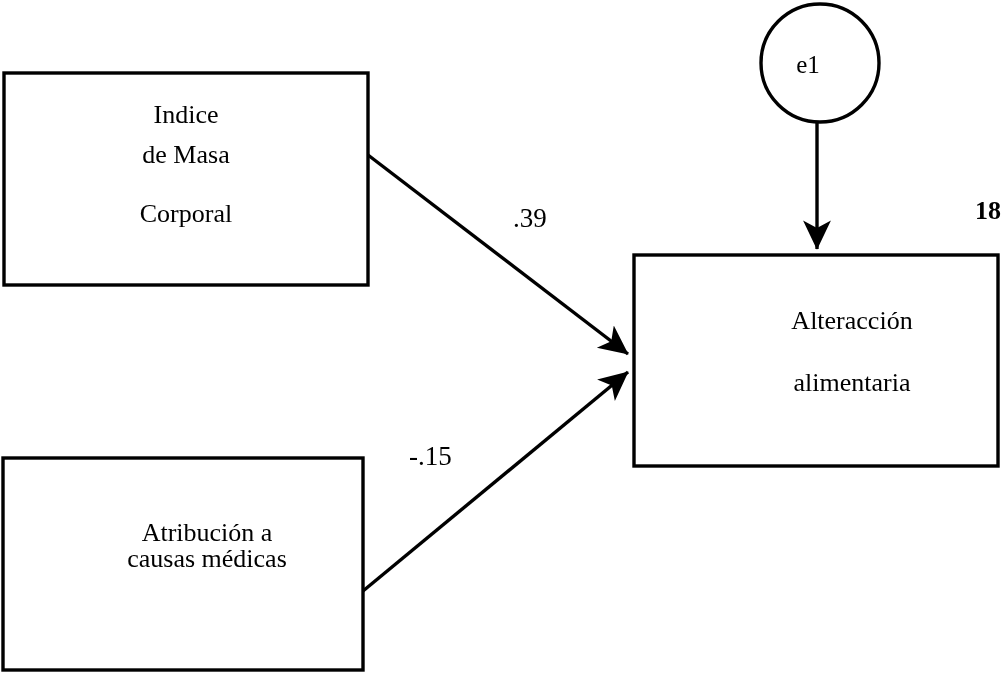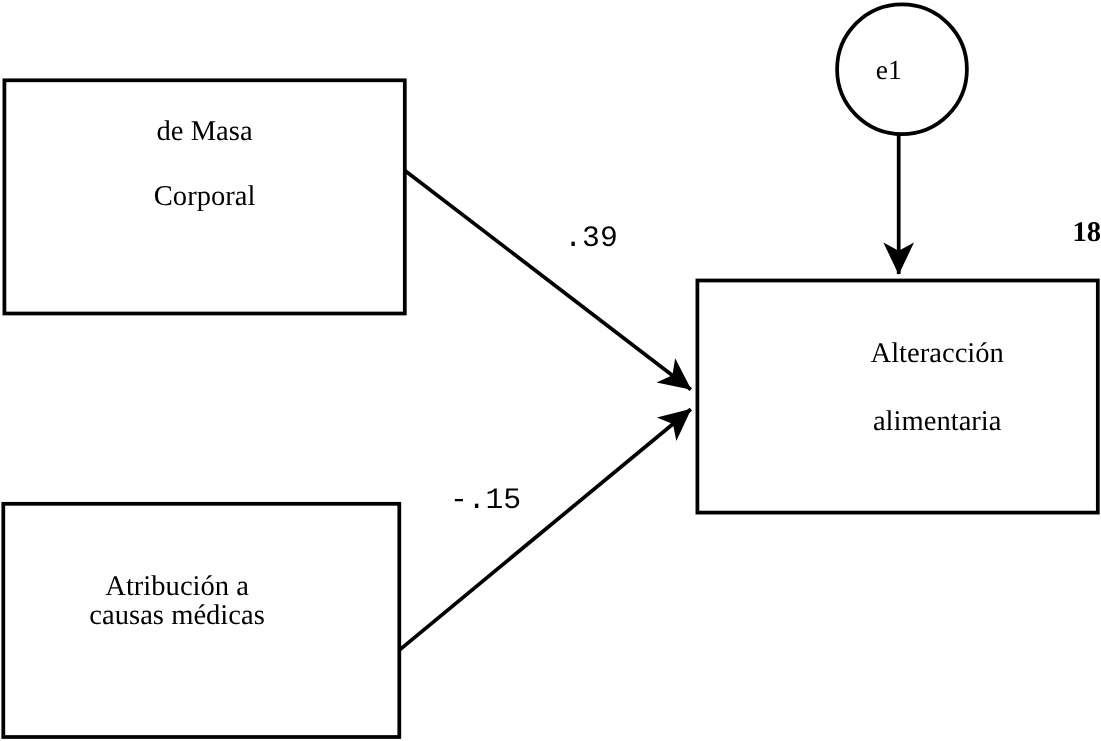--- a/index.html
+++ b/index.html
@@ -36,21 +36,21 @@
   }
   .box-label .line {
     display: block;
   }
   .circle-label {
     font-size: 25px;
   }
   .edge-label {
     position: absolute;
     color: #000000;
-    font-family: Liberation Mono, monospace;
+    font-family: Liberation Serif, serif;
     font-size: 27px;
     white-space: nowrap;
   }
   .variance-label {
     position: absolute;
     color: #000000;
     font-family: "Liberation Serif", "DejaVu Serif", serif;
     font-size: 26px;
     font-weight: bold;
     white-space: nowrap;
@@ -78,25 +78,26 @@
     <circle cx="820" cy="63" r="59" fill="#ffffff" stroke="#000000" stroke-width="3.4"></circle>
 
     <line x1="368" y1="155" x2="628" y2="354" stroke="#000000" stroke-width="3.4" marker-end="url(#arrowhead)"></line>
 
     <line x1="363" y1="591" x2="628" y2="372" stroke="#000000" stroke-width="3.4" marker-end="url(#arrowhead)"></line>
 
     <line x1="817" y1="122" x2="817" y2="249" stroke="#000000" stroke-width="3.4" marker-end="url(#arrowhead)"></line>
   </svg>
 
   <div class="node-label box-label" style="left:4px; top:102px; width:364px;">
-    <span class="line" style="margin-top:4px;">de Masa</span>
+    <span class="line">Indice</span>
+    <span class="line" style="margin-top:14px;">de Masa</span>
     <span class="line" style="margin-top:33px;">Corporal</span>
   </div>
 
-  <div class="node-label box-label" style="left:3px; top:520px; width:316px;">
+  <div class="node-label box-label" style="left:3px; top:520px; width:316px;padding-left:46px;">
     <span class="line">Atribución a</span>
     <span class="line" style="">causas médicas</span>
   </div>
 
   <div class="node-label box-label" style="left:634px; top:308px; width:436px;">
     <span class="line">Alteracción</span>
     <span class="line" style="margin-top:36px;">alimentaria</span>
   </div>
 
   <div class="node-label circle-label" style="left:761px; top:52px; width:94px;">

